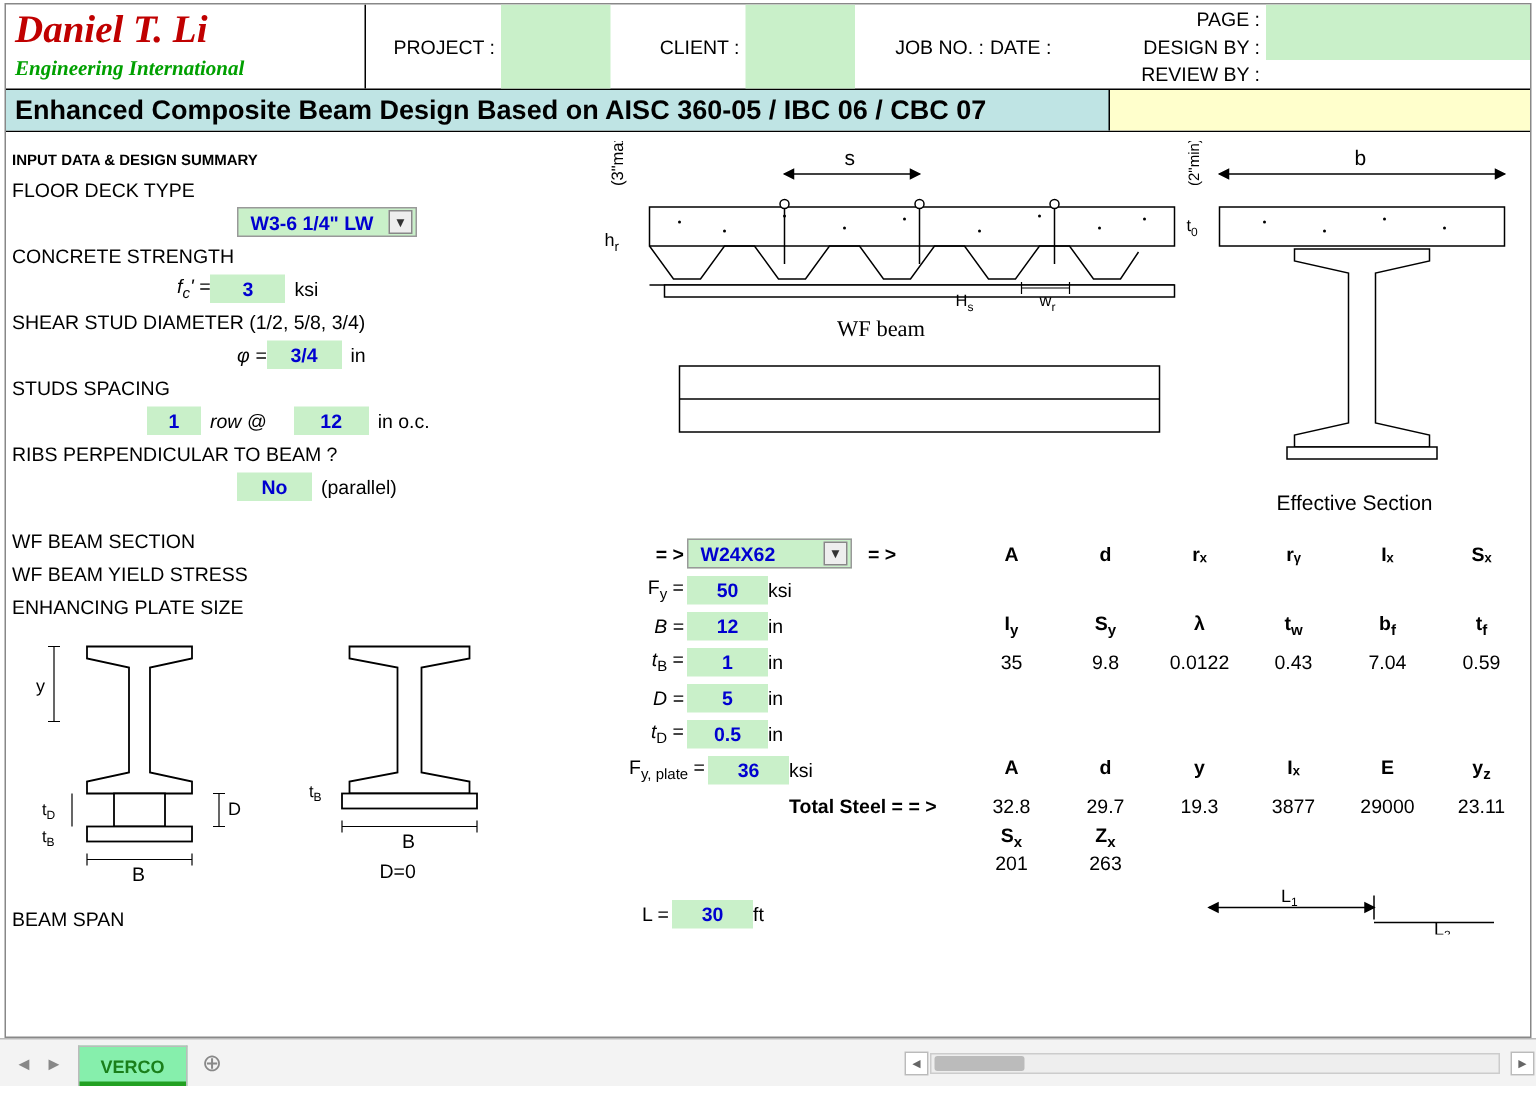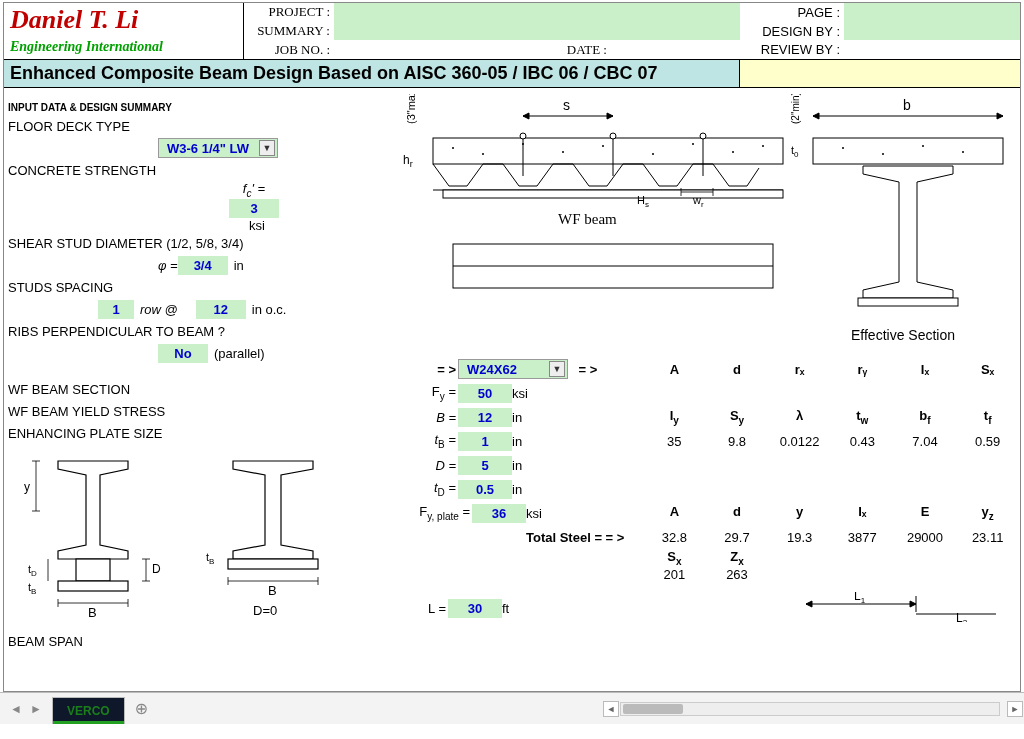--- a/index.html
+++ b/index.html
@@ -41,23 +41,22 @@
     font-family: "Times New Roman", serif;
     font-style: italic;
     font-weight: bold;
     font-size: 14px;
     color: #00a000;
     margin-top: 6px;
   }
   .hdr-mid {
     flex: 1;
     display: flex;
-    flex-direction: column;
+    flex-direction: row;
     font-size: 13px;
-    font-family: Liberation Serif, serif;
   }
   .hdr-row { display: flex; flex: 1; align-items: center; }
   .hdr-lab { width: 90px; text-align: right; padding-right: 4px; }
   .hdr-field { flex: 1; height: 100%; min-height: 18px; }
   .green-field { background: #c9f0c9; }
   .hdr-spacer { width: 80px; padding-right: 4px; }
   .hdr-right {
     width: 280px;
     display: flex;
     flex-direction: column;
@@ -148,21 +147,21 @@
     border-top: 1px solid #bbb;
     background: #f3f3f3;
     display: flex;
     align-items: stretch;
     font-size: 12px;
   }
   .tab-nav { display: flex; align-items: center; padding: 0 6px; }
   .tab-nav span { width: 18px; height: 18px; display: inline-flex; align-items: center; justify-content: center; color: #888; margin: 0 1px; }
   .tab {
     display:flex; align-items:center;
-    padding: 0 14px; background:#0f172a; border:1px solid #bbb; border-bottom:none;
+    padding: 0 14px; background:#86efac; border:1px solid #bbb; border-bottom:none;
     margin-top:4px; position:relative;
     font-weight: bold; color:#1a7f1a;
   }
   .tab::after {
     content:""; position:absolute; left:0; right:0; bottom:0; height:3px; background:#22a022;
   }
   .tab-add { display:flex; align-items:center; padding:0 10px; color:#888; font-size:16px; }
   .hscroll { flex:1; display:flex; align-items:center; justify-content:flex-end; }
   .hscroll-track { height:14px; width:380px; background:#eee; border:1px solid #ccc; position:relative; margin-right:6px; }
   .hscroll-thumb { position:absolute; left:2px; top:1px; height:10px; width:60px; background:#bbb; border-radius:2px; }
@@ -179,21 +178,21 @@
     <div class="hdr-left">
       <div class="brand">Daniel T. Li</div>
       <div class="brand-sub">Engineering International</div>
     </div>
     <div class="hdr-mid">
       <div class="hdr-row">
         <div class="hdr-lab">PROJECT :</div>
         <div class="hdr-field green-field"></div>
       </div>
       <div class="hdr-row">
-        <div class="hdr-lab">SUMMARY :</div>
+        <div class="hdr-lab">CLIENT :</div>
         <div class="hdr-field green-field"></div>
       </div>
       <div class="hdr-row">
         <div class="hdr-lab">JOB NO. :</div>
         <div class="hdr-field"></div>
         <div class="hdr-spacer">DATE :</div>
         <div class="hdr-field" style="flex:0.4"></div>
       </div>
     </div>
     <div class="hdr-right">
@@ -227,21 +226,21 @@
       <div class="row" style="padding-left:150px;">
         <span class="dd">
           <span>W3-6 1/4" LW</span>
           <span class="dd-btn">▼</span>
         </span>
       </div>
 
       <div class="row">
           <span class="lbl">CONCRETE STRENGTH</span>
         </div>
-      <div class="row" style="padding-left:110px;flex-direction:column;">
+      <div class="row" style="padding-left:110px;">
         <span class="sym"><span>f</span><span class="sub">c</span><span>' =</span></span>
         <span class="val">3</span>
         <span class="unit">ksi</span>
       </div>
 
       <div class="row">
           <span class="lbl">SHEAR STUD DIAMETER (1/2, 5/8, 3/4)</span>
         </div>
       <div class="row" style="padding-left:150px;">
         <span class="sym">φ =</span>

